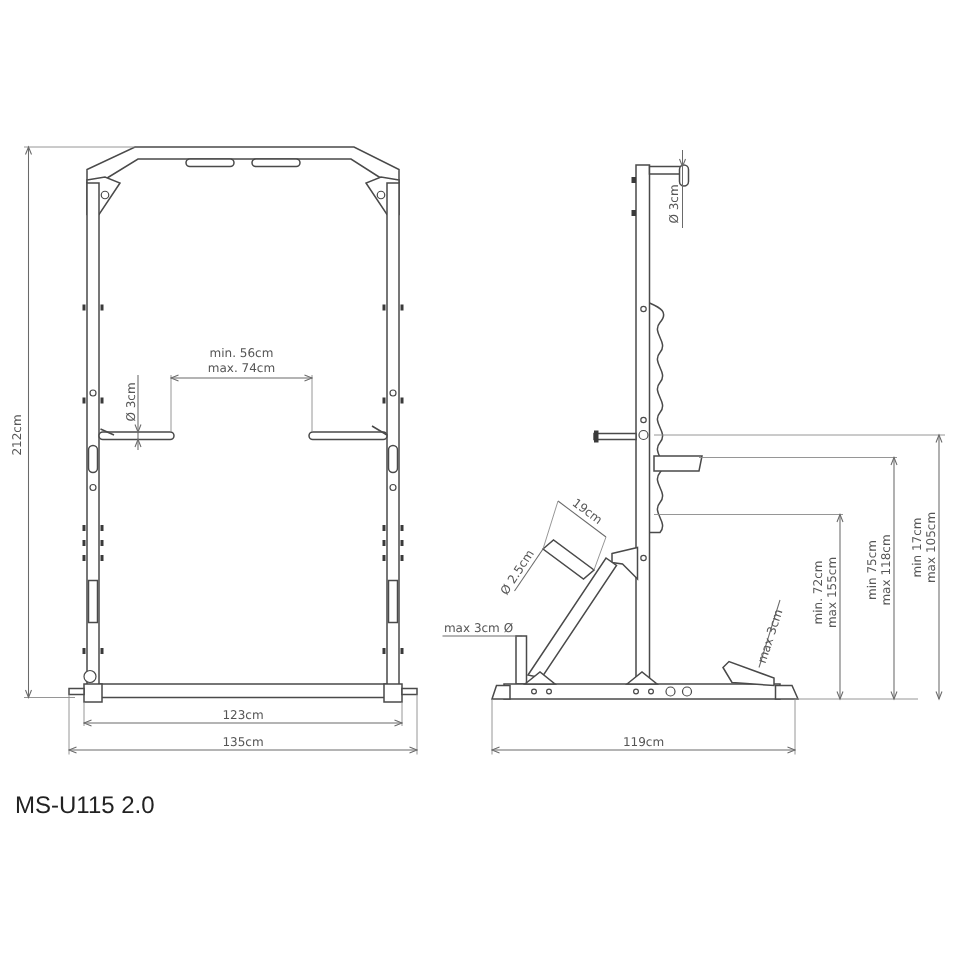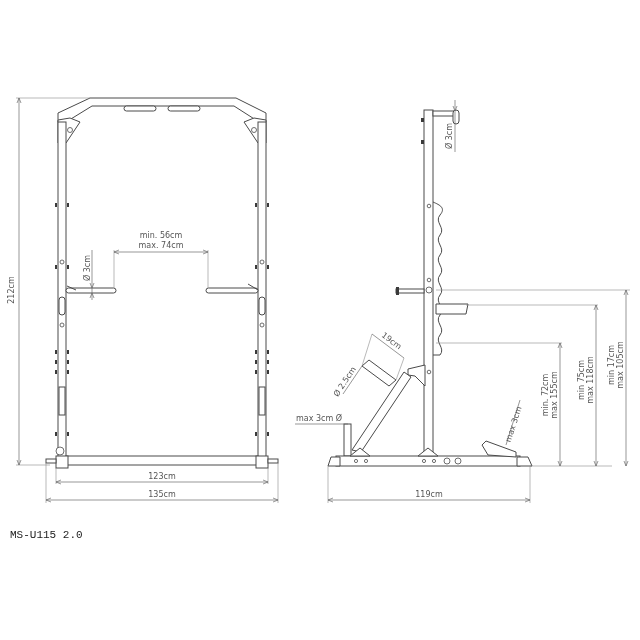--- a/index.html
+++ b/index.html
@@ -5,21 +5,21 @@
   html, body { margin: 0; padding: 0; background: #ffffff; }
   body { width: 640px; height: 640px; position: relative; overflow: hidden; font-family: "DejaVu Sans", sans-serif; }
   #drawing { position: absolute; left: 0; top: 0; width: 640px; height: 640px; }
   .frame { fill: #ffffff; stroke: #4a4a4a; stroke-width: 1; }
   .frame-line { fill: none; stroke: #4a4a4a; stroke-width: 1; }
   .dim { fill: none; stroke: #6a6a6a; stroke-width: 0.7; }
   .ext { fill: none; stroke: #8a8a8a; stroke-width: 0.6; }
   .bolt { fill: #3a3a3a; }
   .hole { fill: #ffffff; stroke: #4a4a4a; stroke-width: 0.8; }
   .label { font-family: "DejaVu Sans", sans-serif; font-size: 8px; fill: #555555; }
-  .model { position: absolute; left: 10px; top: 529px; font-family: Liberation Mono, monospace; font-size: 11px; color: #222222; }
+  .model { position: absolute; left: 10px; top: 529px; font-family: Liberation Sans, sans-serif; font-size: 16px; color: #222222; }
 </style>
 </head>
 <body>
 
 <svg id="drawing" viewBox="0 0 640 640" xmlns="http://www.w3.org/2000/svg">
 
   <g>
 
     <path class="frame-line" d="M58,122 L58,113 L90,98 L236,98 L266,113 L266,122"></path>
     <path class="frame-line" d="M66,122 L92,106 L234,106 L259,122"></path>

